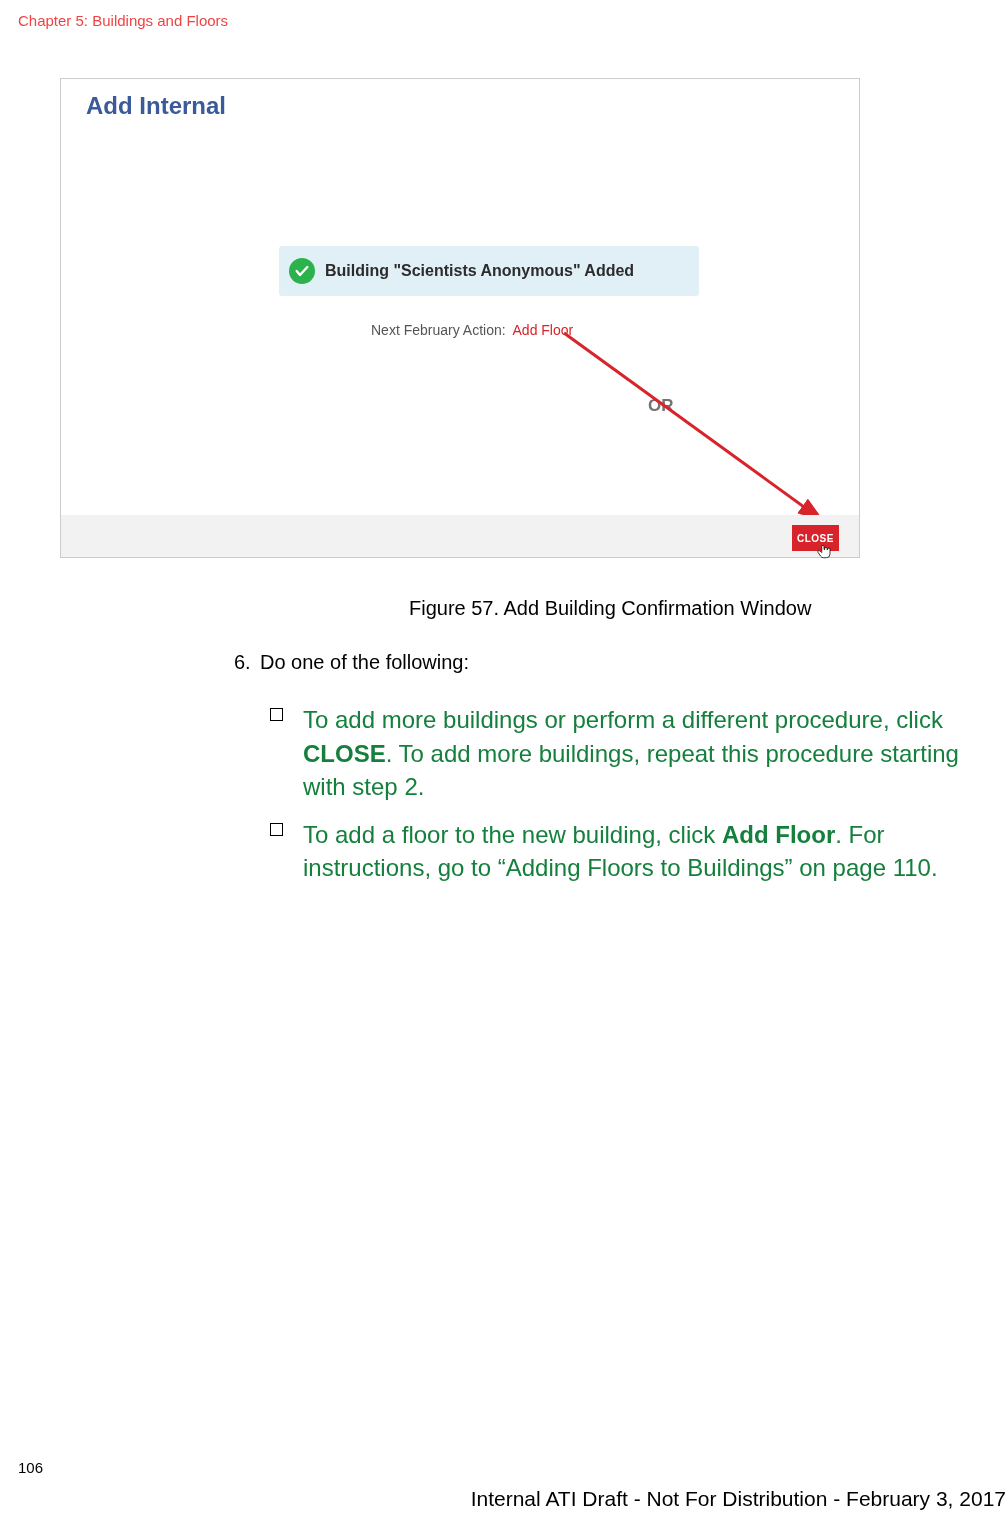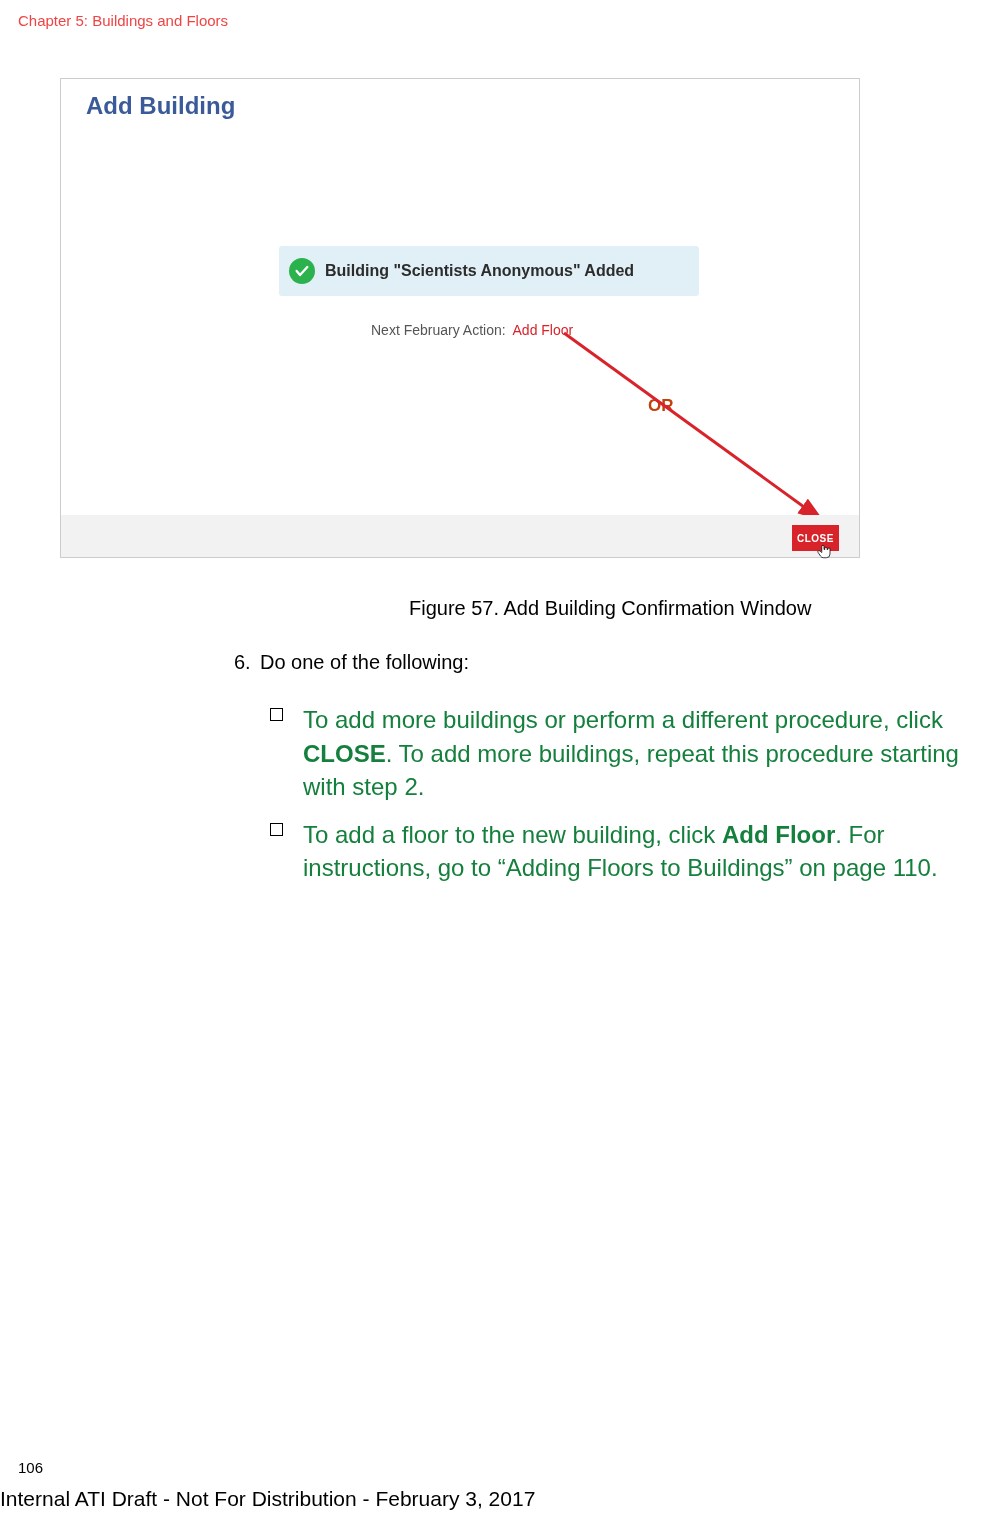--- a/index.html
+++ b/index.html
@@ -71,21 +71,21 @@
     .next-action-link {
       color: #d8232a;
       margin-left: 3px;
     }
     .or-label {
       position: absolute;
       top: 317px;
       left: 587px;
       font-size: 17px;
       font-weight: bold;
-      color: #c2410c;
+      color: #737373;
     }
     .bottom-bar {
       position: absolute;
       bottom: 0;
       left: 0;
       right: 0;
       height: 42px;
       background: #f2f2f2;
     }
     .close-button {
@@ -167,33 +167,33 @@
       bottom: 50px;
       left: 18px;
       font-size: 15px;
       color: #000000;
     }
     .footer-text {
       position: absolute;
       bottom: 15px;
       left: 0;
       right: 0;
-      text-align: left;
+      text-align: right;
       font-size: 21px;
       color: #000;
       margin-top: 10px;
     }
   </style>
 </head>
 <body>
 
 <div class="chapter-header">Chapter 5: Buildings and Floors</div>
 
 <div class="figure-area">
-  <div class="window-title">Add Building</div>
+  <div class="window-title">Add Internal</div>
 
   <div class="confirmation-box">
     <div class="check-circle">
       <svg viewBox="0 0 24 24" fill="none" stroke="#fff" stroke-width="3.5" stroke-linecap="round" stroke-linejoin="round">
         <polyline points="4,12 9,18 20,6"></polyline>
       </svg>
     </div>
     <div class="confirmation-text">Building "Scientists Anonymous" Added</div>
   </div>
 

